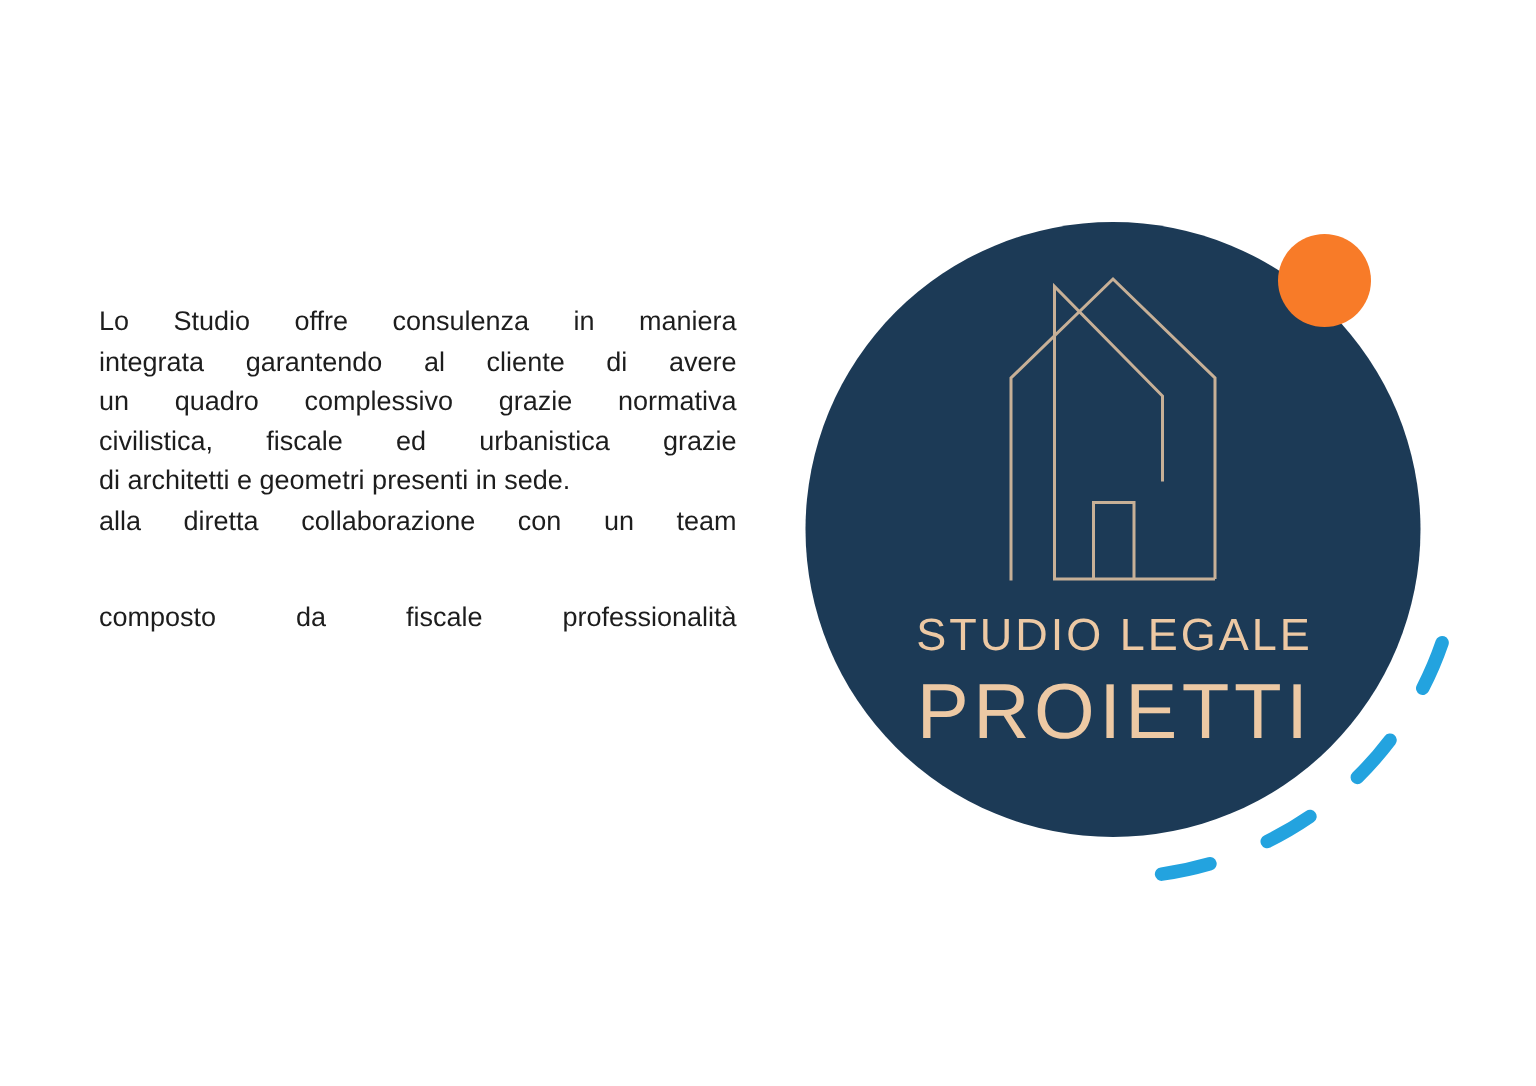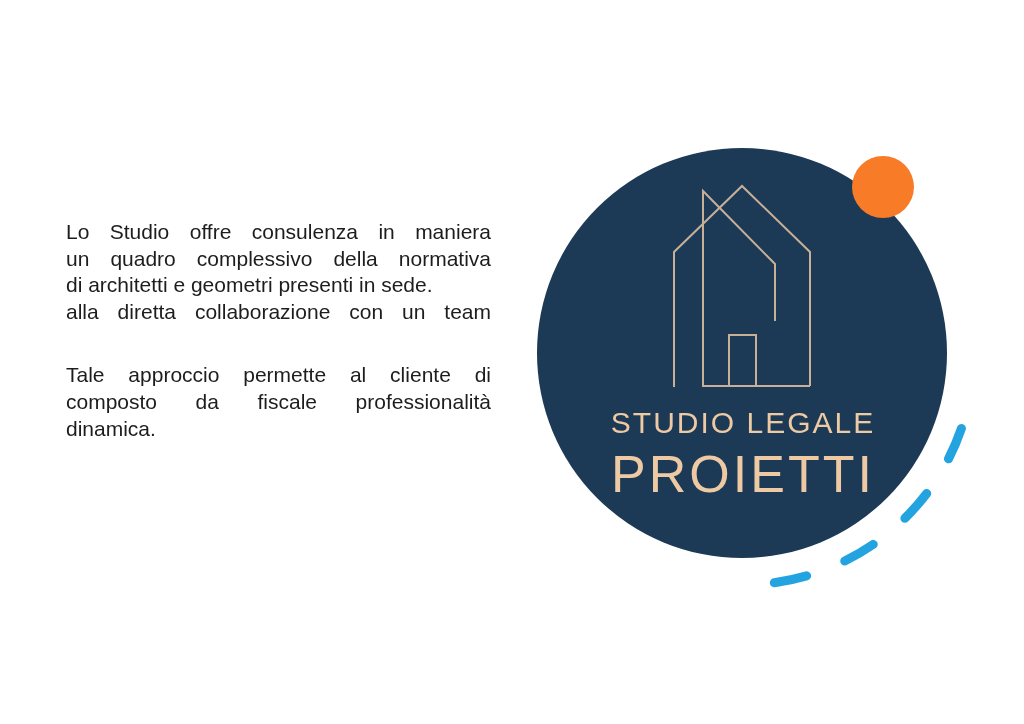--- a/index.html
+++ b/index.html
@@ -11,24 +11,24 @@
     position: relative;
     width: 1024px;
     height: 724px;
     background: #ffffff;
     overflow: hidden;
     font-family: "Liberation Sans", sans-serif;
   }
   .text-col {
     position: absolute;
     left: 66px;
-    top: 219px;
+    top: 201px;
     width: 425px;
     color: #1d1d1d;
-    font-size: 21px;
+    font-size: 18px;
     line-height: 26.6px;
   }
   .para { margin: 0; }
   .para + .para { margin-top: 37px; }
   .line {
     text-align: justify;
     text-align-last: justify;
     white-space: normal;
   }
   .line.last {
@@ -50,28 +50,28 @@
   }
 </style>
 </head>
 <body>
 
 <div class="slide">
 
   <div class="text-col">
     <div class="para">
         <div class="line">Lo Studio offre consulenza in maniera</div>
-        <div class="line">un quadro complessivo della normativa</div>
+        <div class="line">integrata garantendo al cliente di avere</div>
+        <div class="line">un quadro complessivo grazie normativa</div>
+        <div class="line">civilistica, fiscale ed urbanistica grazie</div>
         <div class="line last">di architetti e geometri presenti in sede.</div>
         <div class="line">alla diretta collaborazione con un team</div>
       </div>
     <div class="para">
-        <div class="line">Tale approccio permette al cliente di</div>
         <div class="line">composto da fiscale professionalità</div>
-        <div class="line last">dinamica.</div>
       </div>
   </div>
 
   <svg class="logo-svg" viewBox="500 120 510 500">
 
     <circle cx="742" cy="353" r="205" fill="#1c3a56"></circle>
 
     <circle cx="883" cy="187" r="31" fill="#f87b28"></circle>
 
     <path d="M 674 387 L 674 252 L 742 186 L 810 252 L 810 386

